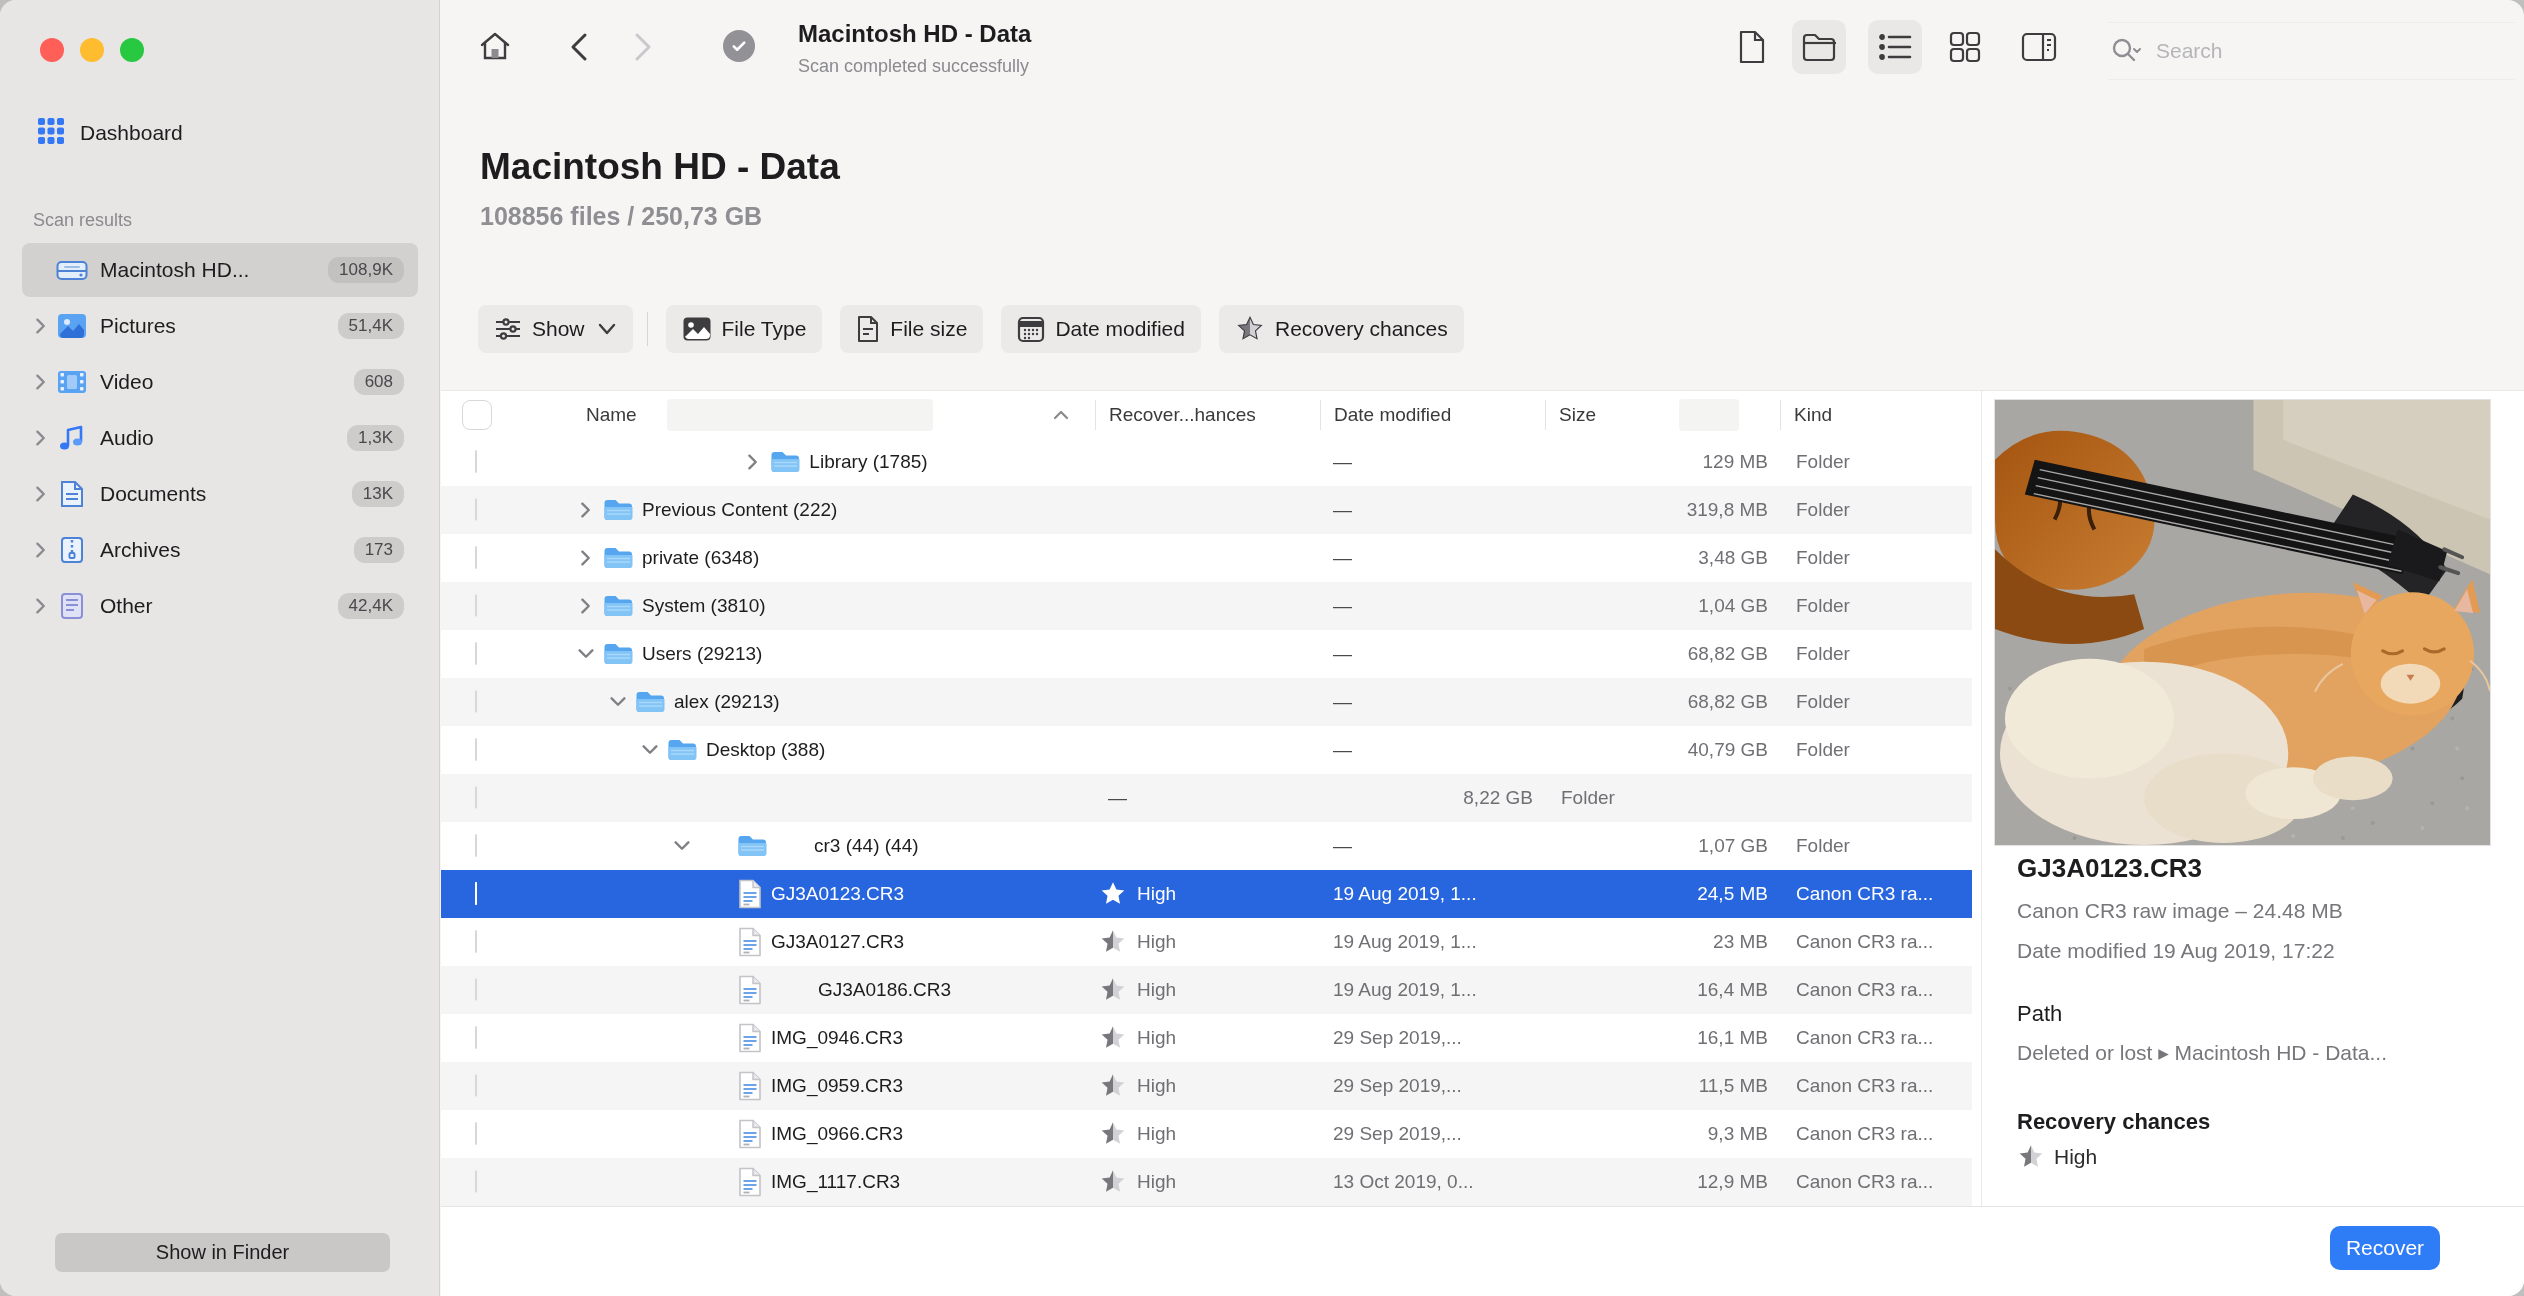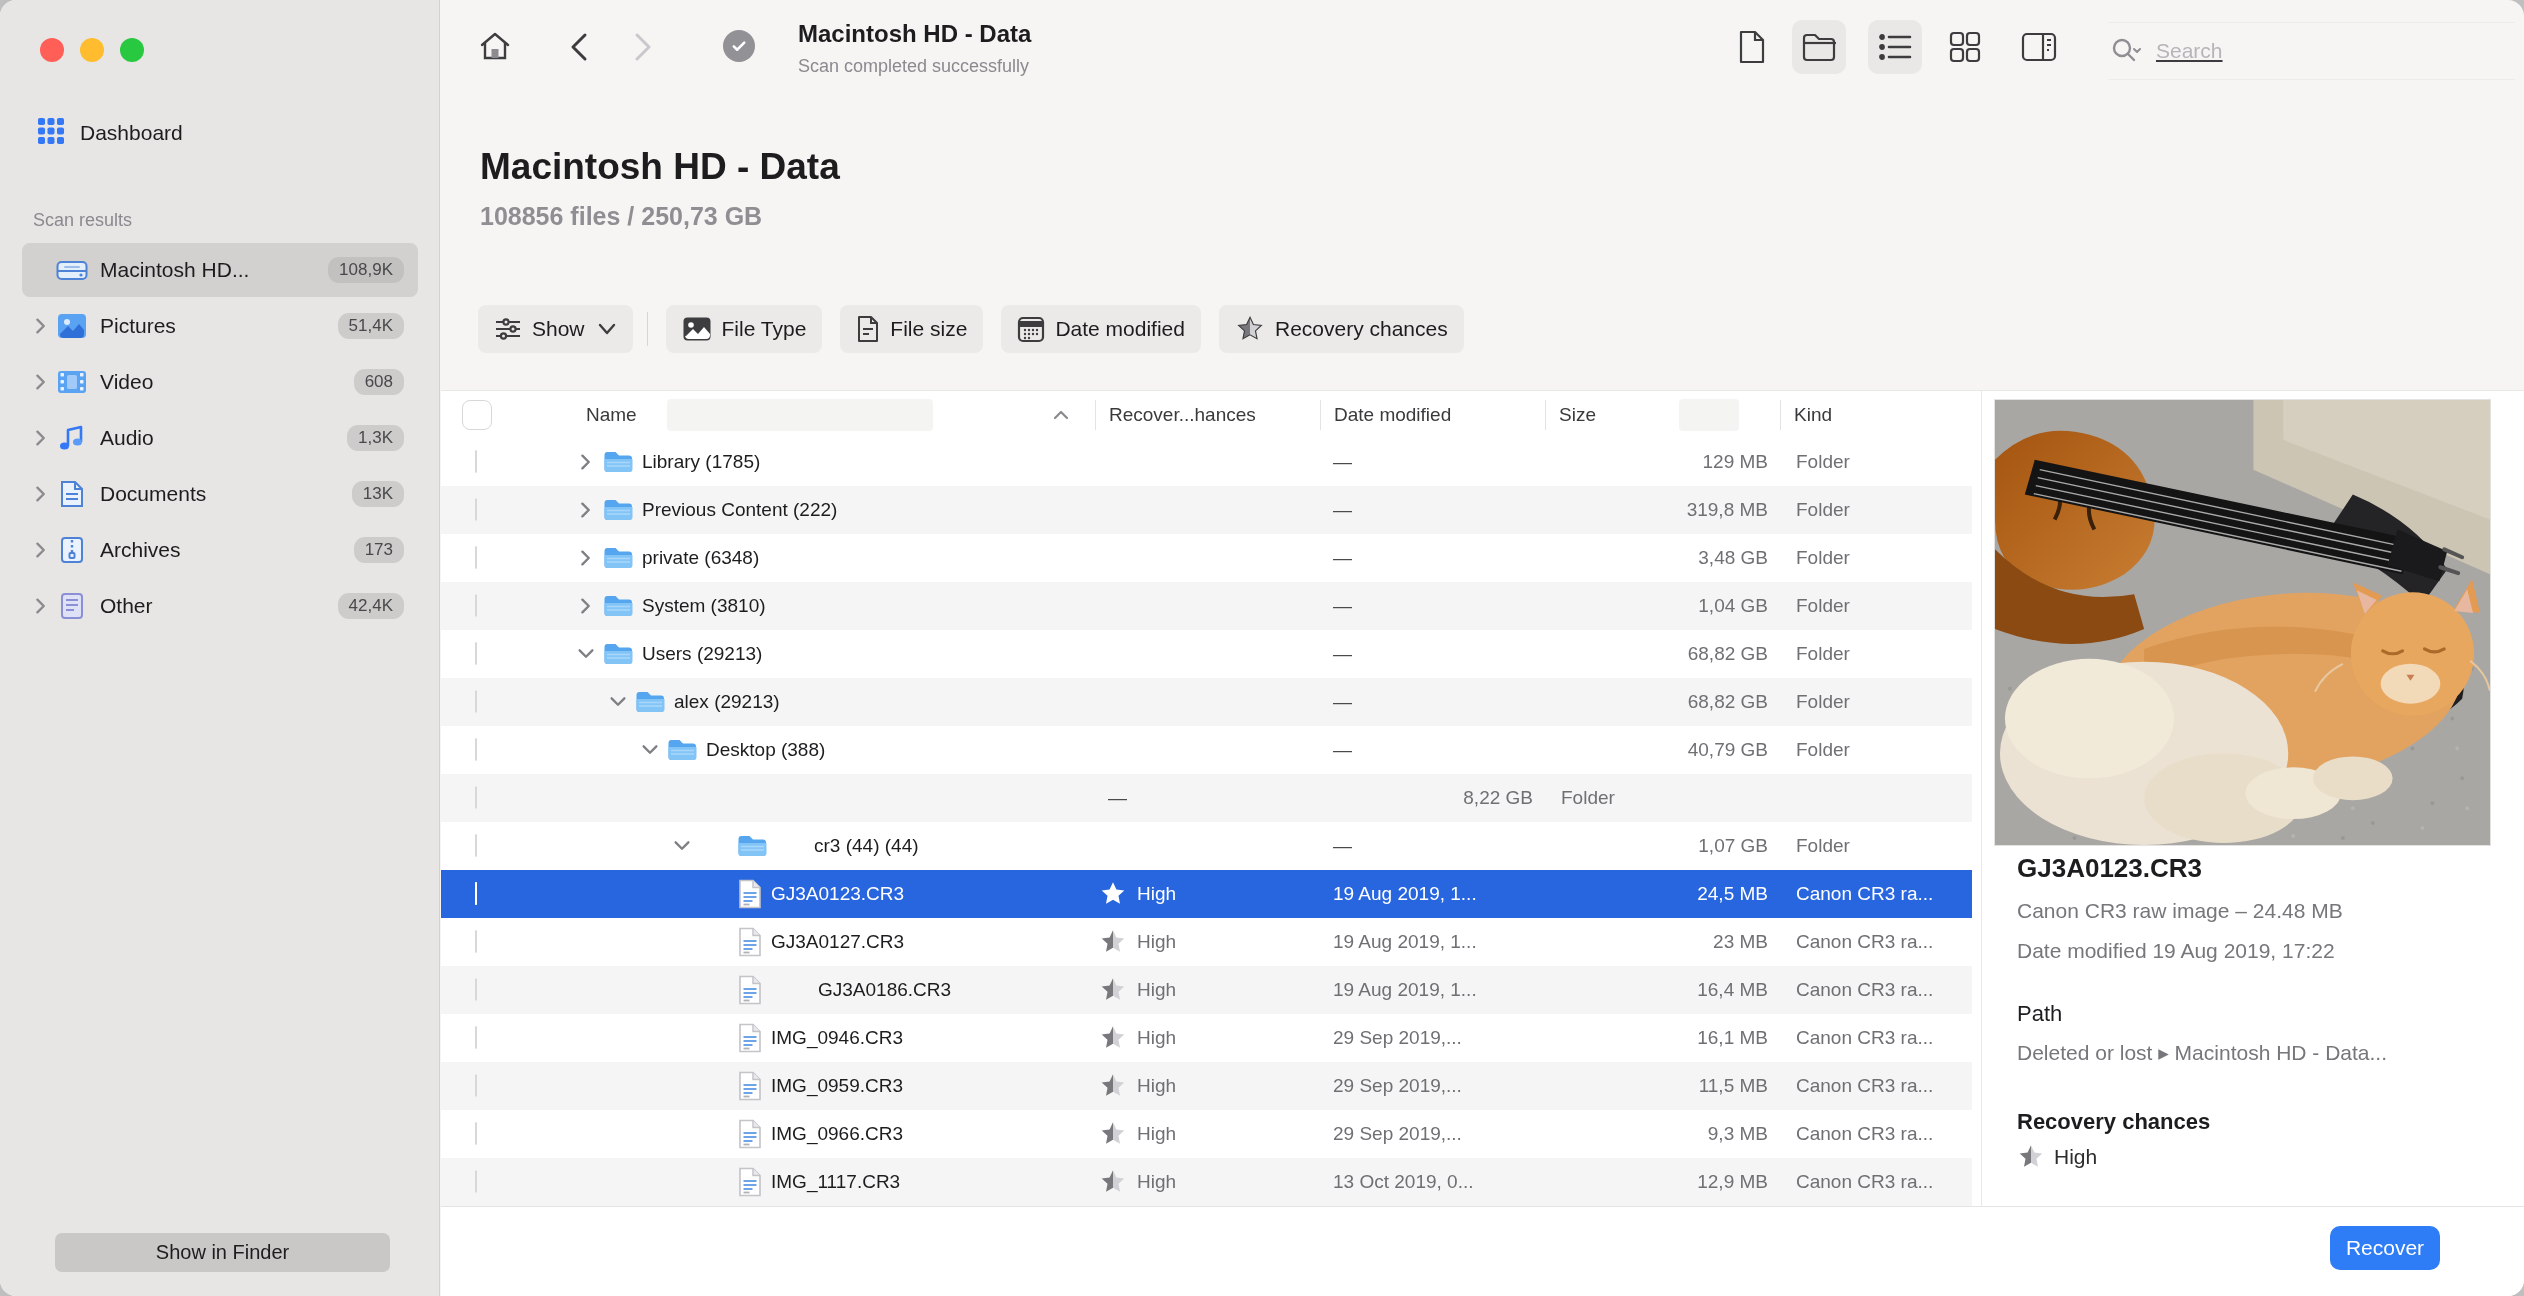--- a/index.html
+++ b/index.html
@@ -20,21 +20,21 @@
   .side-item.selected .badge{background:#c2c1c0;}
   #show-finder{position:absolute;left:55px;top:1233px;width:335px;height:39px;background:#c9c8c7;border:none;border-radius:7px;font-size:20px;color:#1d1d1f;font-family:inherit;}
   
   #content{position:absolute;left:440px;top:0;width:2084px;height:1296px;}
   .toolbtn{position:absolute;top:20px;width:54px;height:54px;border-radius:10px;display:flex;align-items:center;justify-content:center;}
   .toolbtn.active{background:#e9e8e6;}
   #status-circle{position:absolute;left:283px;top:30px;width:32px;height:32px;border-radius:50%;background:#919196;display:flex;align-items:center;justify-content:center;}
   #tb-title{position:absolute;left:358px;top:20px;font-size:24px;font-weight:700;color:#1d1d1f;}
   #tb-sub{position:absolute;left:358px;top:56px;font-size:18px;color:#8a8a8f;}
   #search-box{position:absolute;left:1668px;top:22px;width:407px;height:56px;border-top:1px solid #ececeb;border-bottom:1px solid #ececeb;display:flex;align-items:center;}
-  #search-box input{border:none;background:transparent;outline:none;font-size:21px;color:#3c3c40;font-family:inherit;width:300px;margin-left:10px;text-decoration:underline;}
+  #search-box input{border:none;background:transparent;outline:none;font-size:21px;color:#3c3c40;font-family:inherit;width:300px;margin-left:10px;}
   #search-box input::placeholder{color:#b5b5ba;}
   #page-title{position:absolute;left:40px;top:146px;font-size:37px;font-weight:700;color:#1d1d1f;margin:0;}
   #page-stats{position:absolute;left:40px;top:202px;font-size:25px;font-weight:700;color:#8e8e93;}
   
   #filterbar{position:absolute;left:38px;top:305px;height:48px;display:flex;align-items:center;}
   .fbtn{height:48px;border:none;border-radius:8px;background:#ebeae9;display:flex;align-items:center;padding:0 16px;font-size:21px;color:#1d1d1f;font-family:inherit;}
   .fbtn .fic{margin-right:10px;display:flex;align-items:center;}
   #fdivider{width:1px;height:34px;background:#d7d6d5;margin:0 18px 0 14px;}
   
   #whitepanel{position:absolute;left:1px;top:390px;width:2083px;height:815px;background:#fff;border-top:1px solid #e8e8e7;box-sizing:content-box;}
@@ -404,21 +404,21 @@
             </span>
           </div>
           <div class="hcell bl">Recover...hances</div>
           <div class="hcell bl">Date modified</div>
           <div class="hcell bl">Size</div>
           <div class="hcell bl">Kind</div>
         </div>
         <div id="tbody">
             <div class="trow tgrid">
               <div><span class="cb"></span></div>
-              <div class="namecell" style="padding-left: 62px;">
+              <div class="namecell" style="padding-left: 62px; justify-content: center;">
                 <span class="rchev">
                   <svg width="20" height="20" viewBox="0 0 22 22" fill="none" stroke="#7f7f84" stroke-width="2.6" stroke-linecap="round" stroke-linejoin="round">
                     <path d="M7 4l7 7-7 7"></path>
                   </svg>
                 </span>
                 <span class="ficon" style="margin-left: 6px;">
                   <svg width="30" height="24" viewBox="0 0 30 24">
                     <path d="M1.5 5q0-3 3-3h8l3.5 3.5H26q3 0 3 3V19q0 3-3 3H4.5q-3 0-3-3z" fill="#55a6ef"></path>
                     <path d="M1.5 9h28V19q0 3-3 3H4.5q-3 0-3-3z" fill="#83c4f7"></path>
                     <path d="M4 12.5h23M4 16h23" stroke="#a9d7fa" stroke-width="1.6"></path>

